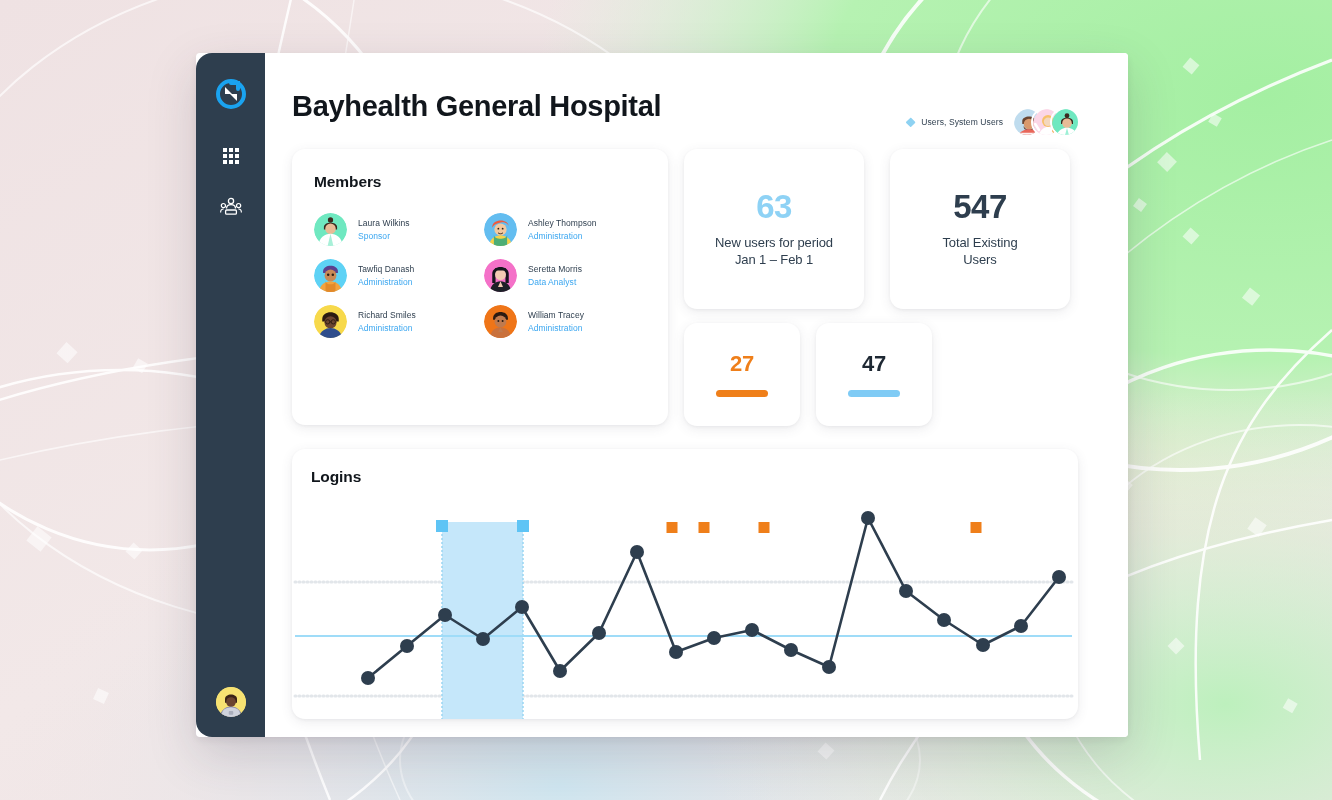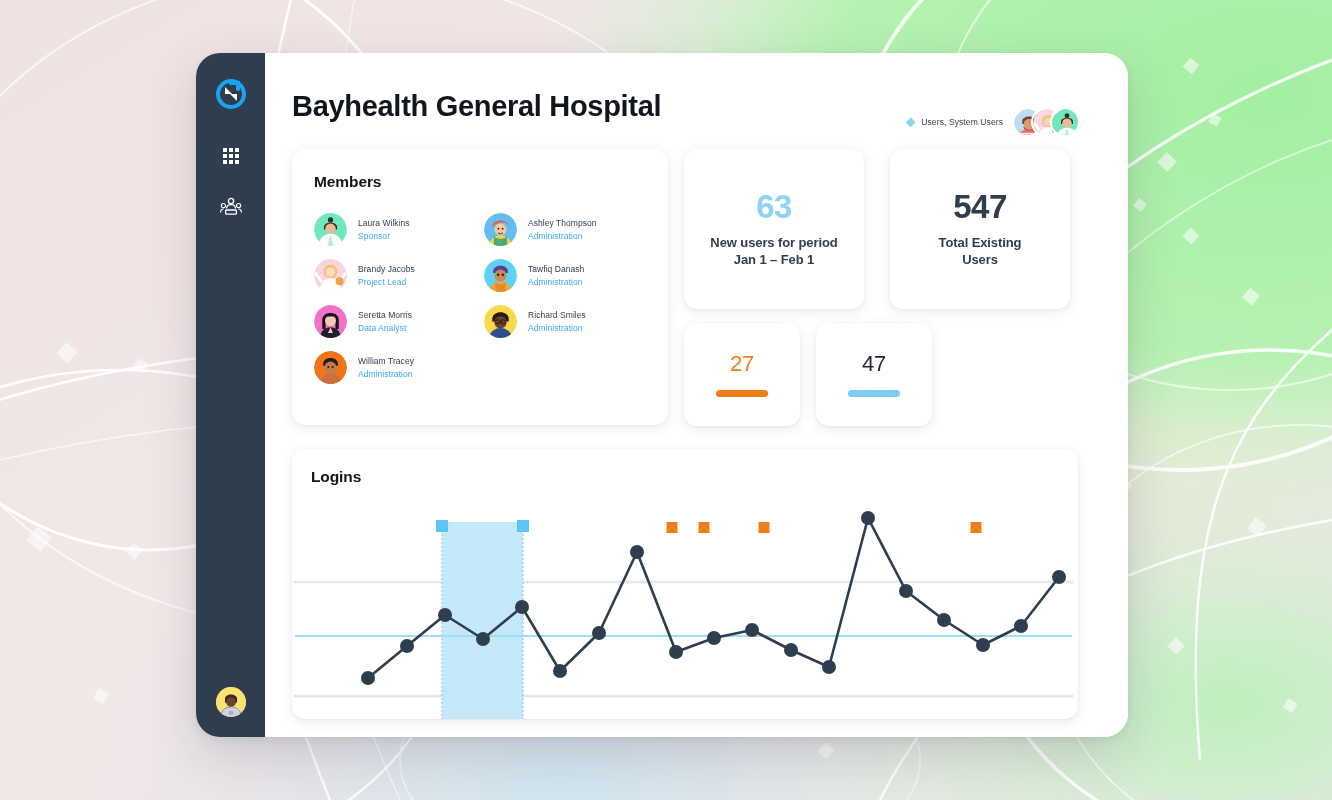--- a/index.html
+++ b/index.html
@@ -27,21 +27,21 @@
   }
 
   
   .app-window {
     position: absolute;
     left: 196px;
     top: 53px;
     width: 932px;
     height: 684px;
     background: #ffffff;
-    border-radius: 24px;
+    border-radius: 4px;
     box-shadow: 0 18px 50px rgba(60,50,70,0.18), 0 3px 10px rgba(60,50,70,0.08);
     display: flex;
     overflow: hidden;
   }
 
   
   .sidebar {
     width: 69px;
     background: #2e3e4e;
     border-radius: 16px 0 0 16px;
@@ -200,38 +200,38 @@
   }
   .stat-number {
     font-size: 33px;
     font-weight: bold;
     line-height: 1;
     letter-spacing: -0.5px;
   }
   .stat-caption {
     margin-top: 12px;
     font-size: 13px;
-    font-weight: bold;
+    font-weight: normal;
     color: #2e3e4e;
     text-align: center;
     line-height: 1.3;
     letter-spacing: -0.1px;
   }
   .stats-bottom { display: flex; gap: 16px; }
   .stat-small {
     width: 116px;
     height: 103px;
     display: flex;
     flex-direction: column;
     align-items: center;
     justify-content: center;
   }
   .stat-small-num {
     font-size: 22px;
-    font-weight: normal;
+    font-weight: bold;
     line-height: 1;
     letter-spacing: -0.3px;
   }
   .stat-bar {
     margin-top: 15px;
     width: 52px;
     height: 7px;
     border-radius: 4px;
   }
 
@@ -469,36 +469,20 @@
                   <path d="M6 40 C7 31, 14 27, 20 27 C26 27, 33 31, 34 40 Z" fill="#f5d24a"></path>
                   <path d="M12 26 C12 33, 28 33, 28 26 L28 40 L12 40 Z" fill="#2fa87d" opacity="0.85"></path>
                 </svg>
               </div>
               <div>
                 <div class="member-name">Ashley Thompson</div>
                 <div class="member-role">Administration</div>
               </div>
             </div>
 
-            <div class="member">
-              <div class="member-avatar">
-                <svg width="33" height="33" viewBox="0 0 40 40">
-                  <circle cx="20" cy="20" r="20" fill="#fbd3e3"></circle>
-                  <circle cx="20" cy="15" r="8.2" fill="#f7c069"></circle>
-                  <circle cx="20" cy="16" r="5.8" fill="#f6dcc0"></circle>
-                  <path d="M6 40 C8 28, 14 23, 20 23 C26 23, 32 28, 34 40 Z" fill="#ffffff"></path>
-                  <path d="M9 27 L2.5 18 M31 27 L37.5 18" stroke="#ffffff" stroke-width="3.6" stroke-linecap="round"></path>
-                  <circle cx="31" cy="27" r="4.8" fill="#f3a04a"></circle>
-                </svg>
-              </div>
-              <div>
-                <div class="member-name">Brandy Jacobs</div>
-                <div class="member-role">Project Lead</div>
-              </div>
-            </div>
 
             <div class="member">
               <div class="member-avatar">
                 <svg width="33" height="33" viewBox="0 0 40 40">
                   <circle cx="20" cy="20" r="20" fill="#5ed2f5"></circle>
                   <path d="M11 15 C11 6, 29 6, 29 15 L29 17 L11 17 Z" fill="#5b3f8f"></path>
                   <circle cx="20" cy="20" r="7.2" fill="#c98a58"></circle>
                   <circle cx="17.2" cy="19" r="1.5" fill="#2e2118"></circle>
                   <circle cx="22.8" cy="19" r="1.5" fill="#2e2118"></circle>
                   <path d="M6 40 C7 31, 14 27, 20 27 C26 27, 33 31, 34 40 Z" fill="#f3a33f"></path>

